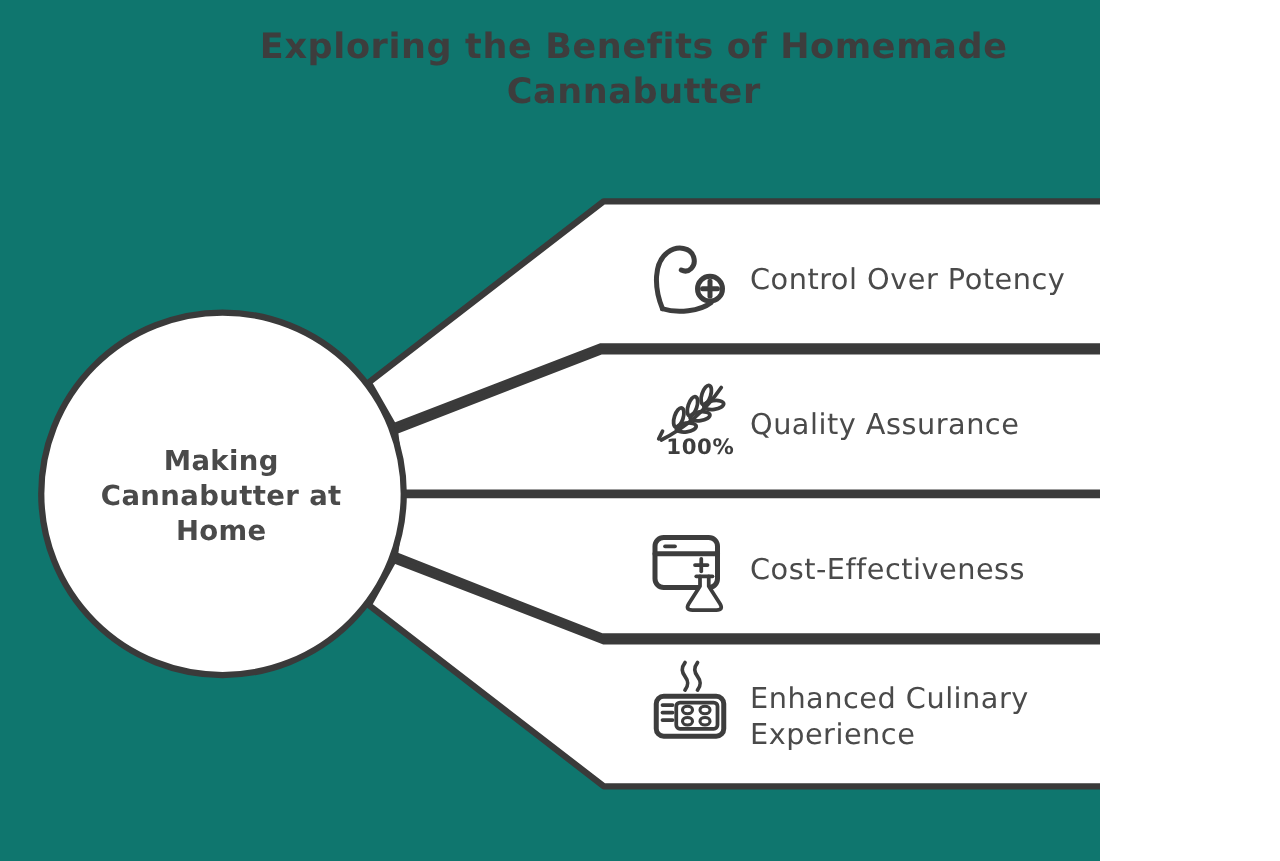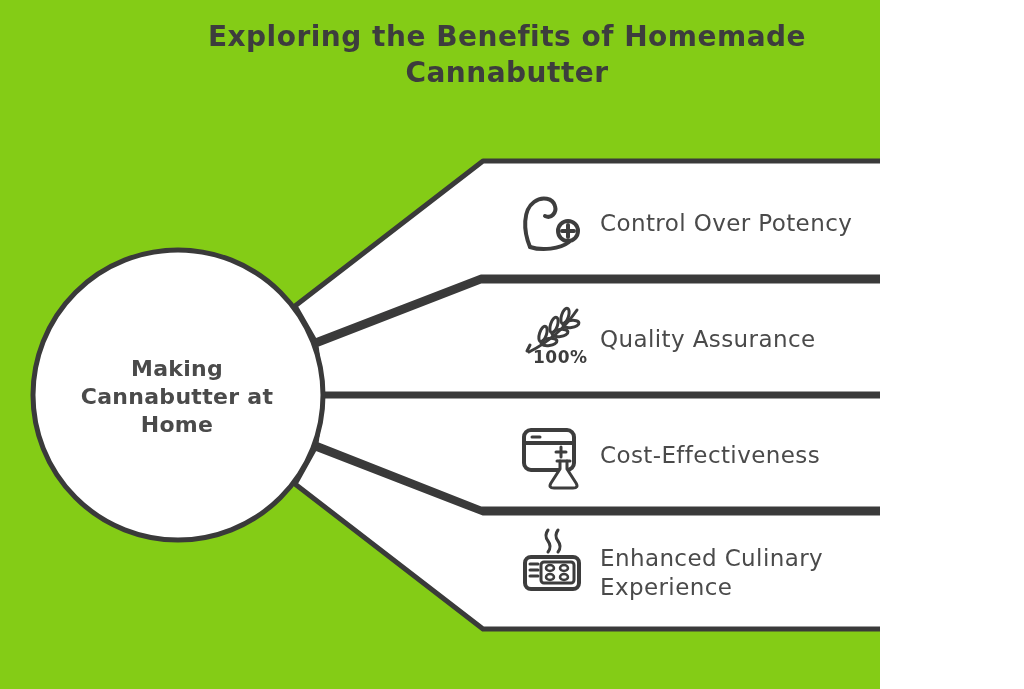--- a/index.html
+++ b/index.html
@@ -4,21 +4,21 @@
 <style>
   html, body {
     margin: 0;
     padding: 0;
     background: #ffffff;
   }
   .canvas {
     position: relative;
     width: 880px;
     height: 689px;
-    background: #84cc16;
+    background: #0f766e;
     font-family: "DejaVu Sans", sans-serif;
     overflow: hidden;
   }
   svg { display: block; }
 
   .band {
     fill: #ffffff;
     stroke: #3a3a3a;
     stroke-width: 5;
     stroke-linejoin: round;

